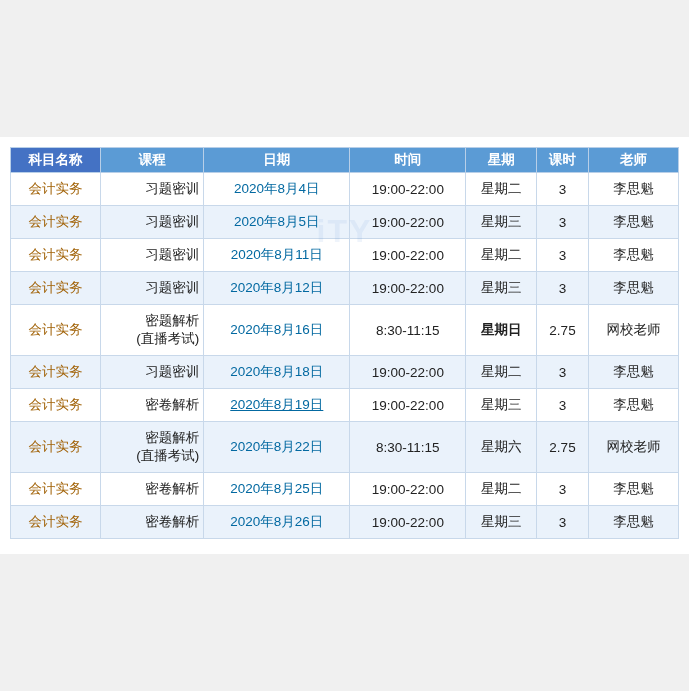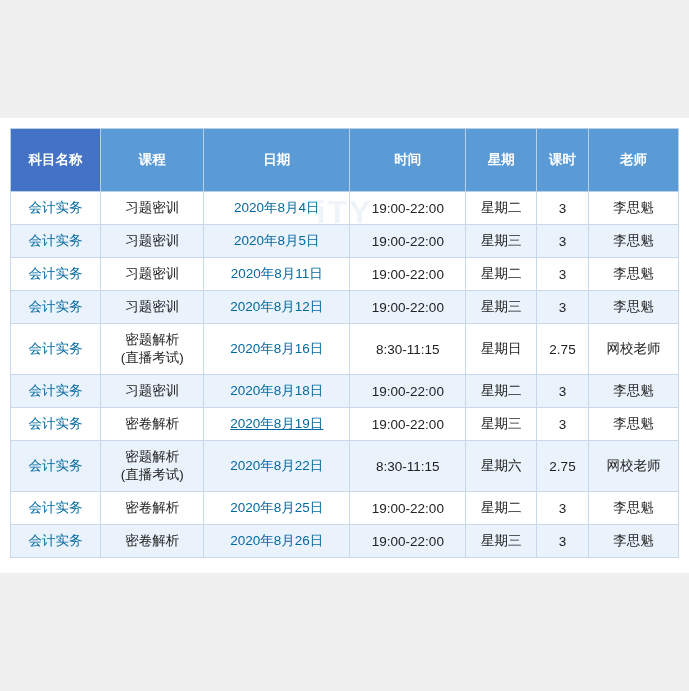--- a/index.html
+++ b/index.html
@@ -41,46 +41,47 @@
     table {
       width: 100%;
       border-collapse: collapse;
       font-size: 13.5px;
     }
     thead tr th {
       background: #5b9bd5;
       color: #fff;
       font-weight: bold;
       text-align: center;
-      padding: 22px 4px;
+      padding: 3px 4px;
       border: 1px solid #b8cfe8;
     }
     thead tr th:first-child {
       background: #4472c4;
     }
     tbody tr td {
       text-align: center;
       padding: 7px 4px;
       border: 1px solid #c8d8ea;
       color: #222;
       background: #fff;
       vertical-align: middle;
     }
     tbody tr:nth-child(even) td {
       background: #eaf2fb;
     }
     tbody tr:nth-child(odd) td {
       background: #fff;
     }
     td.subject {
-      color: #0369a1;
+      color: #a16207;
       font-weight: normal;
     }
     td.course {
       color: #222;
+      text-align: right;
     }
     td.date {
       color: #0369a1;
       font-weight: normal;
     }
     td.time {
       color: #222;
     }
     td.weekday {
       color: #222;
@@ -145,21 +146,21 @@
           <td class="weekday" style="white-space: pre-line;">星期三</td>
           <td class="hours" style="white-space: pre-line;">3</td>
           <td class="teacher" style="white-space: pre-line;">李思魁</td>
         </tr>
         <tr>
           <td class="subject" style="white-space: pre-line;">会计实务</td>
           <td class="course" style="white-space: pre-line;">密题解析
 (直播考试)</td>
           <td class="date" style="white-space: pre-line; margin-top: 11px;">2020年8月16日</td>
           <td class="time" style="white-space: pre-line;">8:30-11:15</td>
-          <td class="weekday" style="white-space: pre-line;">星期日</td>
+          <td class="weekday" style="white-space: pre-line; font-weight: bold;">星期日</td>
           <td class="hours" style="white-space: pre-line;">2.75</td>
           <td class="teacher" style="white-space: pre-line;">网校老师</td>
         </tr>
         <tr>
           <td class="subject" style="white-space: pre-line;">会计实务</td>
           <td class="course" style="white-space: pre-line;">习题密训</td>
           <td class="date" style="white-space: pre-line;">2020年8月18日</td>
           <td class="time" style="white-space: pre-line;">19:00-22:00</td>
           <td class="weekday" style="white-space: pre-line;">星期二</td>
           <td class="hours" style="white-space: pre-line;">3</td>

